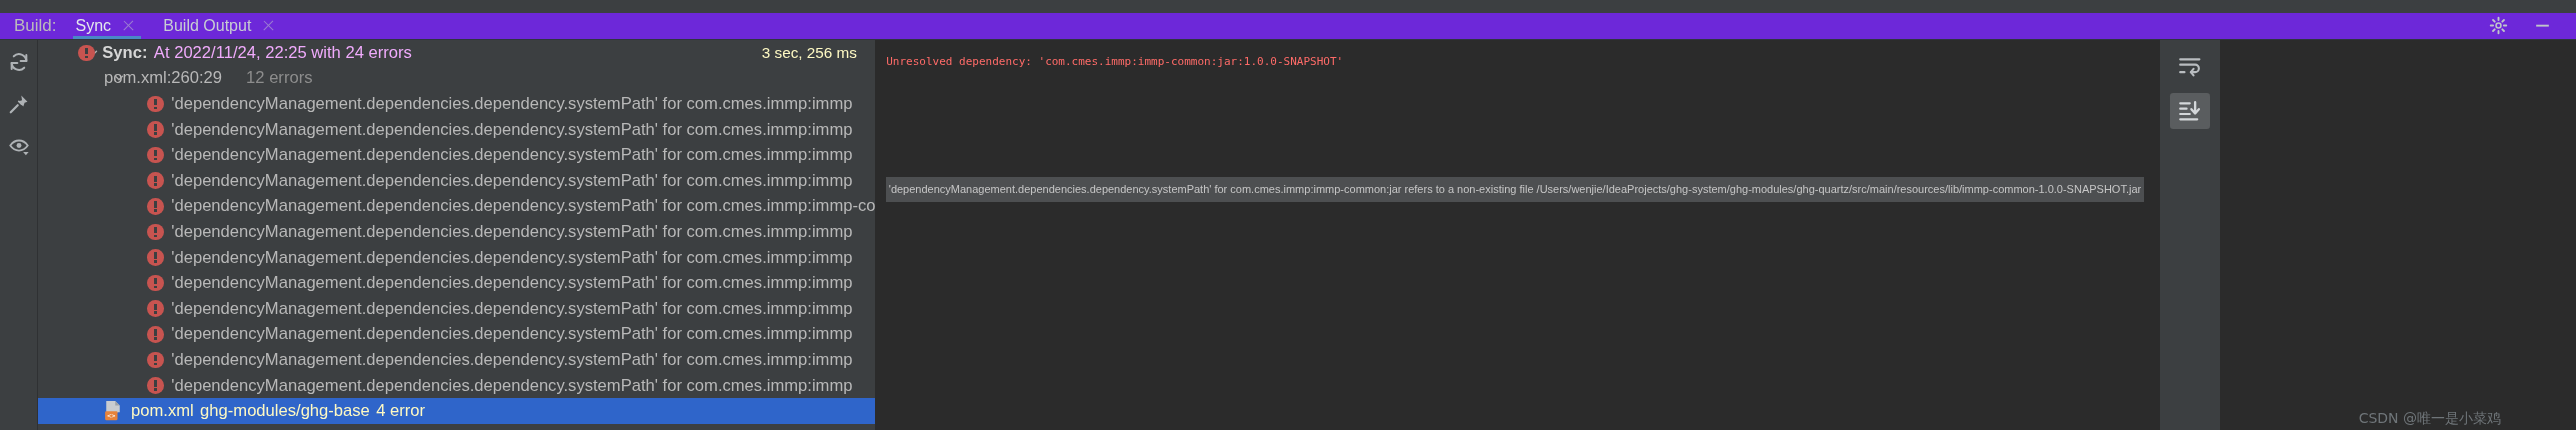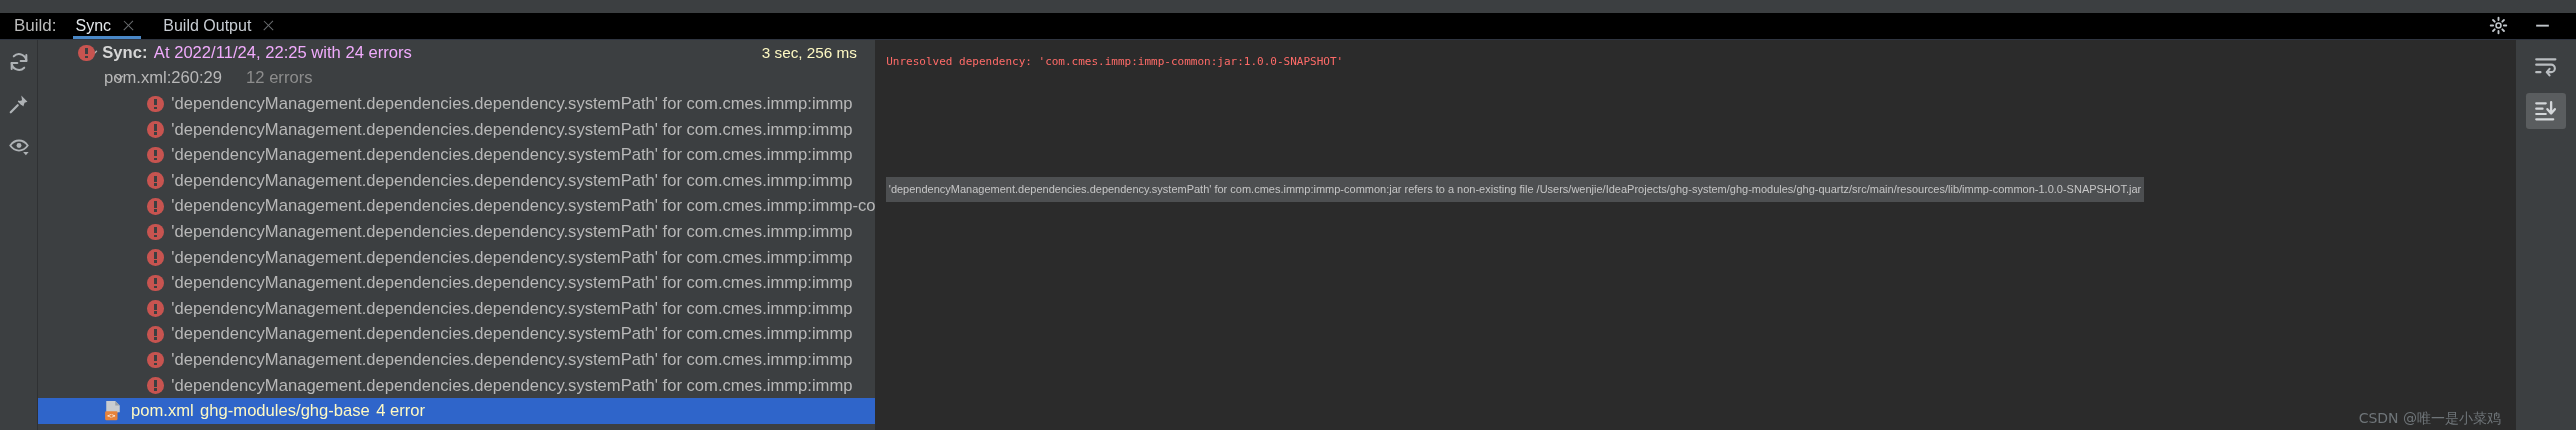--- a/index.html
+++ b/index.html
@@ -19,21 +19,21 @@
 
   
   .top-strip {
     position: absolute; left: 0; top: 0; width: 2576px; height: 12.8px;
     background: #3c3f41;
   }
 
   
   .tabbar {
     position: absolute; left: 0; top: 12.8px; width: 2576px; height: 27px;
-    background: #000000;
+    background: #6d28d9;
     display: flex; align-items: center;
     border-bottom: 0.6px solid #2f3540;
   }
   .tabbar-left { display: flex; align-items: flex-end; height: 27px; }
   .build-label {
     color: #bbbbbb; font-size: 17px; padding: 0 0 0 14px;
     line-height: 27px; height: 27px;
   }
   .tab {
     position: relative; display: flex; align-items: center;
@@ -57,21 +57,21 @@
   }
   .tabbar-right {
     margin-left: auto; display: flex; align-items: center;
     gap: 22px; padding-right: 23px;
   }
   .icon-btn { width: 22px; height: 22px; display: flex; align-items: center; justify-content: center; }
 
   
   .body {
     position: absolute; left: 0; top: 40px;
-    width: 2576px; height: 391px;
+    width: 2220px; height: 391px;
     display: flex;
     background: #2b2b2b;
   }
 
   
   .left-rail {
     width: 38px; height: 391px; background: #3c3f41;
     display: flex; flex-direction: column; align-items: center;
     padding-top: 10.2px; gap: 18px;
     border-right: 0.6px solid #2f3133;

